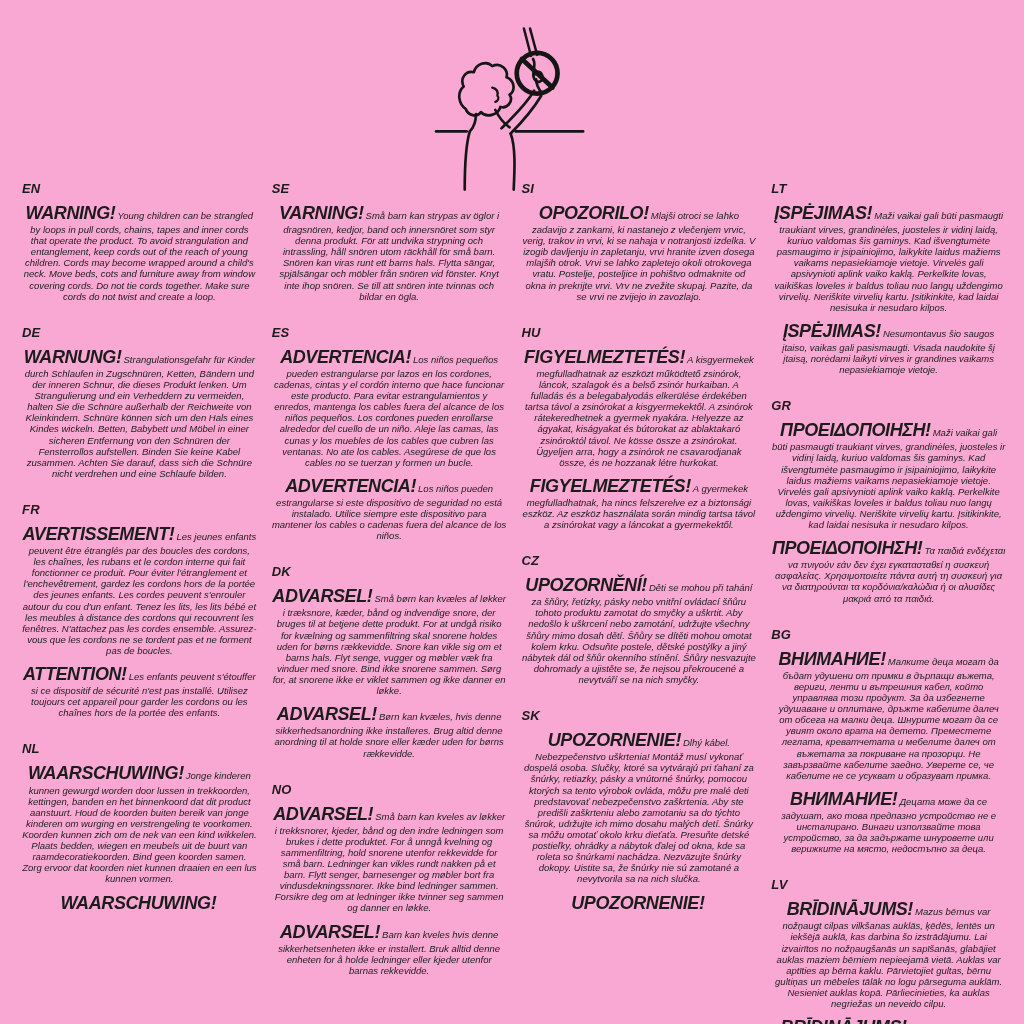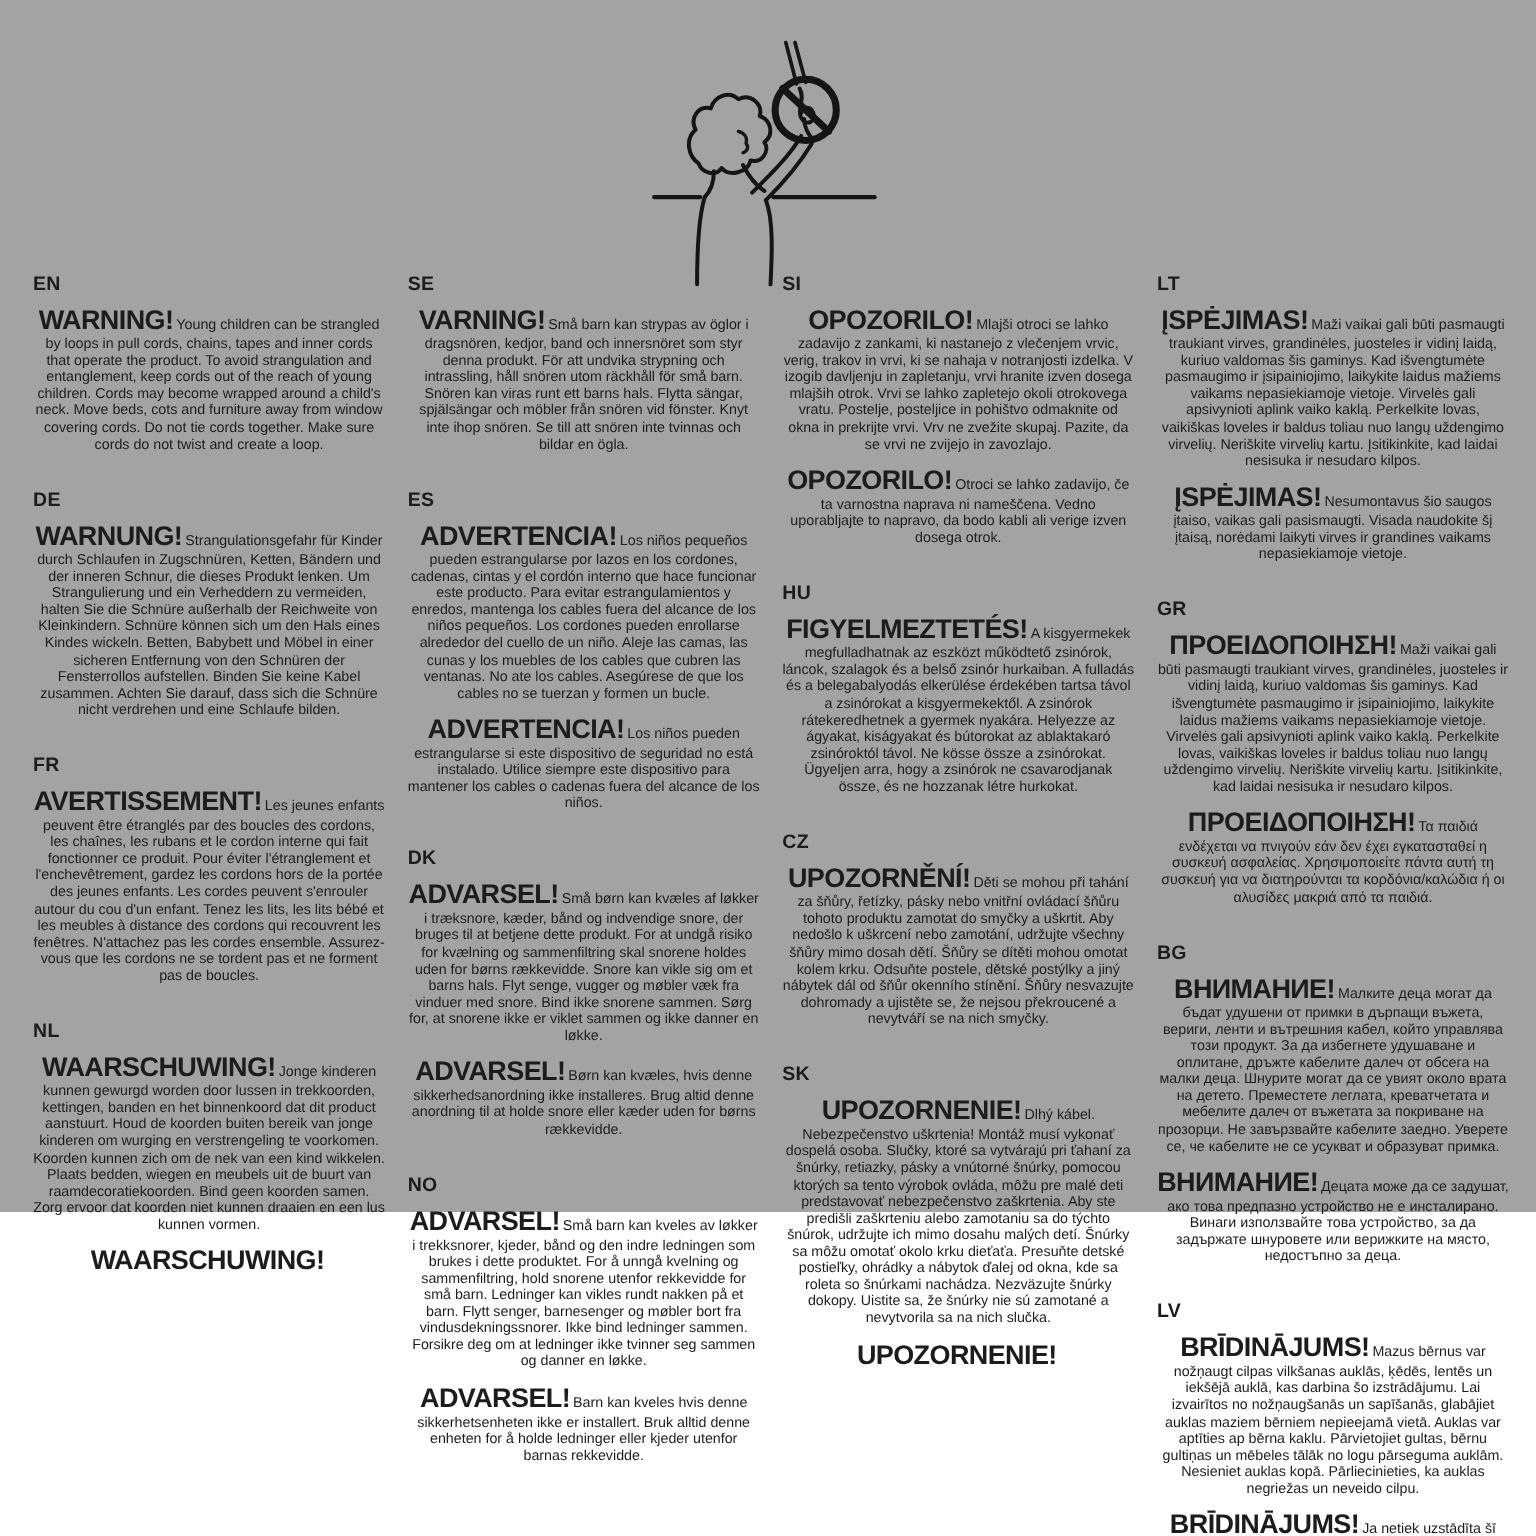--- a/index.html
+++ b/index.html
@@ -1,20 +1,20 @@
 <!DOCTYPE html>
 <html><head>
 <meta charset="utf-8">
 <style>
   html,body{margin:0;padding:0;}
   body{
     width:1024px;height:1024px;overflow:hidden;background:#ffffff;
     font-family:"Liberation Sans",sans-serif;color:#1c1c1c;
   }
-  .page{position:relative;width:1024px;height:808px;background:#a3a3a3;}
+  .page{position:relative;width:1024px;height:1024px;background:#f9a8d4;font-style:italic;}
   .illustration{position:absolute;left:428px;top:26px;width:204px;height:168px;}
   .illustration svg{width:100%;height:100%;}
   .columns{
     position:absolute;left:22px;top:181px;width:984px;
     display:grid;grid-template-columns:repeat(4,1fr);column-gap:15px;
   }
   .lang-section{margin:0 0 23px 0;}
   .lang-code{font-size:13px;font-weight:bold;margin:0 0 7px 0;letter-spacing:0.2px;}
   .warn-para{margin:0 0 8px 0;font-size:9.5px;line-height:1.17;text-align:center;}
   .warn-heading{
@@ -72,20 +72,21 @@
 
     <p class="warn-para"><span class="warn-heading">WARNUNG!</span><span class="warn-body">Strangulationsgefahr für Kinder durch Schlaufen in Zugschnüren, Ketten, Bändern und der inneren Schnur, die dieses Produkt lenken. Um Strangulierung und ein Verheddern zu vermeiden, halten Sie die Schnüre außerhalb der Reichweite von Kleinkindern. Schnüre können sich um den Hals eines Kindes wickeln. Betten, Babybett und Möbel in einer sicheren Entfernung von den Schnüren der Fensterrollos aufstellen. Binden Sie keine Kabel zusammen. Achten Sie darauf, dass sich die Schnüre nicht verdrehen und eine Schlaufe bilden.</span></p>
 
   </section>
 
     <section class="lang-section">
       <div class="lang-code">FR</div>
 
     <p class="warn-para"><span class="warn-heading">AVERTISSEMENT!</span><span class="warn-body">Les jeunes enfants peuvent être étranglés par des boucles des cordons, les chaînes, les rubans et le cordon interne qui fait fonctionner ce produit. Pour éviter l'étranglement et l'enchevêtrement, gardez les cordons hors de la portée des jeunes enfants. Les cordes peuvent s'enrouler autour du cou d'un enfant. Tenez les lits, les lits bébé et les meubles à distance des cordons qui recouvrent les fenêtres. N'attachez pas les cordes ensemble. Assurez-vous que les cordons ne se tordent pas et ne forment pas de boucles.</span></p>
 
+    <p class="warn-para"><span class="warn-heading">ATTENTION!</span><span class="warn-body">Les enfants peuvent s'étouffer si ce dispositif de sécurité n'est pas installé. Utilisez toujours cet appareil pour garder les cordons ou les chaînes hors de la portée des enfants.</span></p>
   </section>
 
     <section class="lang-section">
       <div class="lang-code">NL</div>
 
     <p class="warn-para"><span class="warn-heading">WAARSCHUWING!</span><span class="warn-body">Jonge kinderen kunnen gewurgd worden door lussen in trekkoorden, kettingen, banden en het binnenkoord dat dit product aanstuurt. Houd de koorden buiten bereik van jonge kinderen om wurging en verstrengeling te voorkomen. Koorden kunnen zich om de nek van een kind wikkelen. Plaats bedden, wiegen en meubels uit de buurt van raamdecoratiekoorden. Bind geen koorden samen. Zorg ervoor dat koorden niet kunnen draaien en een lus kunnen vormen.</span></p>
 
     <p class="warn-para"><span class="warn-heading">WAARSCHUWING!</span></p>
   </section>
 
@@ -122,28 +123,28 @@
     <p class="warn-para"><span class="warn-heading">ADVARSEL!</span><span class="warn-body">Barn kan kveles hvis denne sikkerhetsenheten ikke er installert. Bruk alltid denne enheten for å holde ledninger eller kjeder utenfor barnas rekkevidde.</span></p>
   </section>
 
   </div>
       <div class="col">
     <section class="lang-section">
       <div class="lang-code">SI</div>
 
     <p class="warn-para"><span class="warn-heading">OPOZORILO!</span><span class="warn-body">Mlajši otroci se lahko zadavijo z zankami, ki nastanejo z vlečenjem vrvic, verig, trakov in vrvi, ki se nahaja v notranjosti izdelka. V izogib davljenju in zapletanju, vrvi hranite izven dosega mlajših otrok. Vrvi se lahko zapletejo okoli otrokovega vratu. Postelje, posteljice in pohištvo odmaknite od okna in prekrijte vrvi. Vrv ne zvežite skupaj. Pazite, da se vrvi ne zvijejo in zavozlajo.</span></p>
 
-    <p class="warn-para"><span class="warn-heading">OPOZORILO!</span><span class="warn-body">Otroci se lahko zadavijo, če ta varnostna naprava ni nameščena. Vedno uporabljajte to napravo, da bodo kabli ali verige izven dosega otrok.</span></p>
   </section>
 
     <section class="lang-section">
       <div class="lang-code">HU</div>
 
     <p class="warn-para"><span class="warn-heading">FIGYELMEZTETÉS!</span><span class="warn-body">A kisgyermekek megfulladhatnak az eszközt működtető zsinórok, láncok, szalagok és a belső zsinór hurkaiban. A fulladás és a belegabalyodás elkerülése érdekében tartsa távol a zsinórokat a kisgyermekektől. A zsinórok rátekeredhetnek a gyermek nyakára. Helyezze az ágyakat, kiságyakat és bútorokat az ablaktakaró zsinóroktól távol. Ne kösse össze a zsinórokat. Ügyeljen arra, hogy a zsinórok ne csavarodjanak össze, és ne hozzanak létre hurkokat.</span></p>
 
+    <p class="warn-para"><span class="warn-heading">FIGYELMEZTETÉS!</span><span class="warn-body">A gyermekek megfulladhatnak, ha nincs felszerelve ez a biztonsági eszköz. Az eszköz használata során mindig tartsa távol a zsinórokat vagy a láncokat a gyermekektől.</span></p>
   </section>
 
     <section class="lang-section">
       <div class="lang-code">CZ</div>
 
     <p class="warn-para"><span class="warn-heading">UPOZORNĚNÍ!</span><span class="warn-body">Děti se mohou při tahání za šňůry, řetízky, pásky nebo vnitřní ovládací šňůru tohoto produktu zamotat do smyčky a uškrtit. Aby nedošlo k uškrcení nebo zamotání, udržujte všechny šňůry mimo dosah dětí. Šňůry se dítěti mohou omotat kolem krku. Odsuňte postele, dětské postýlky a jiný nábytek dál od šňůr okenního stínění. Šňůry nesvazujte dohromady a ujistěte se, že nejsou překroucené a nevytváří se na nich smyčky.</span></p>
 
   </section>
 
     <section class="lang-section">

